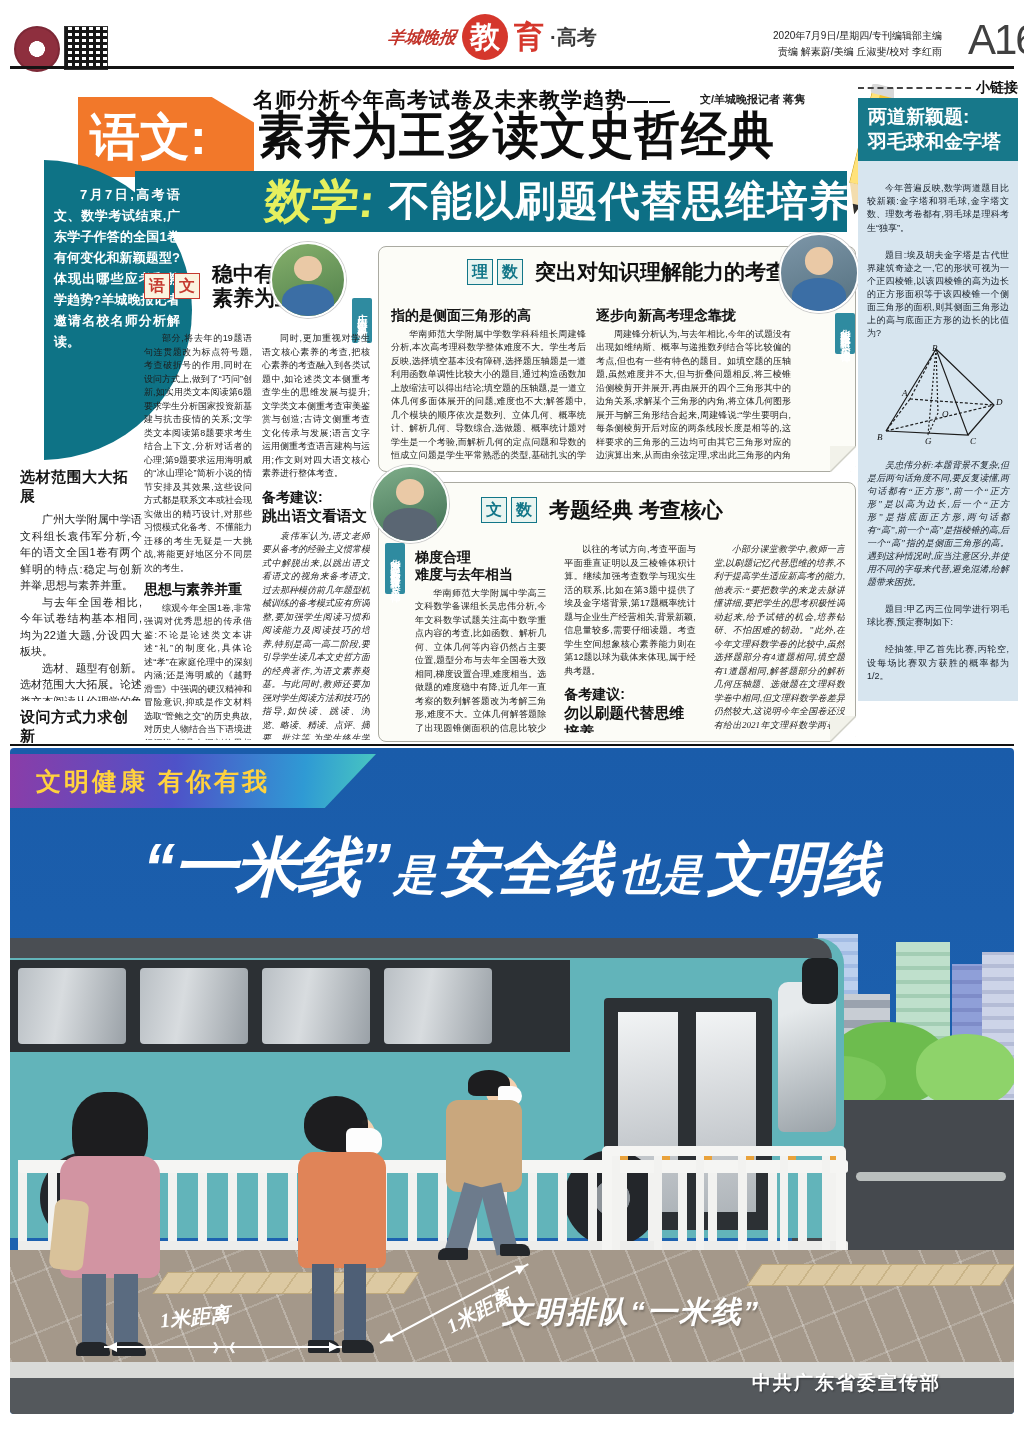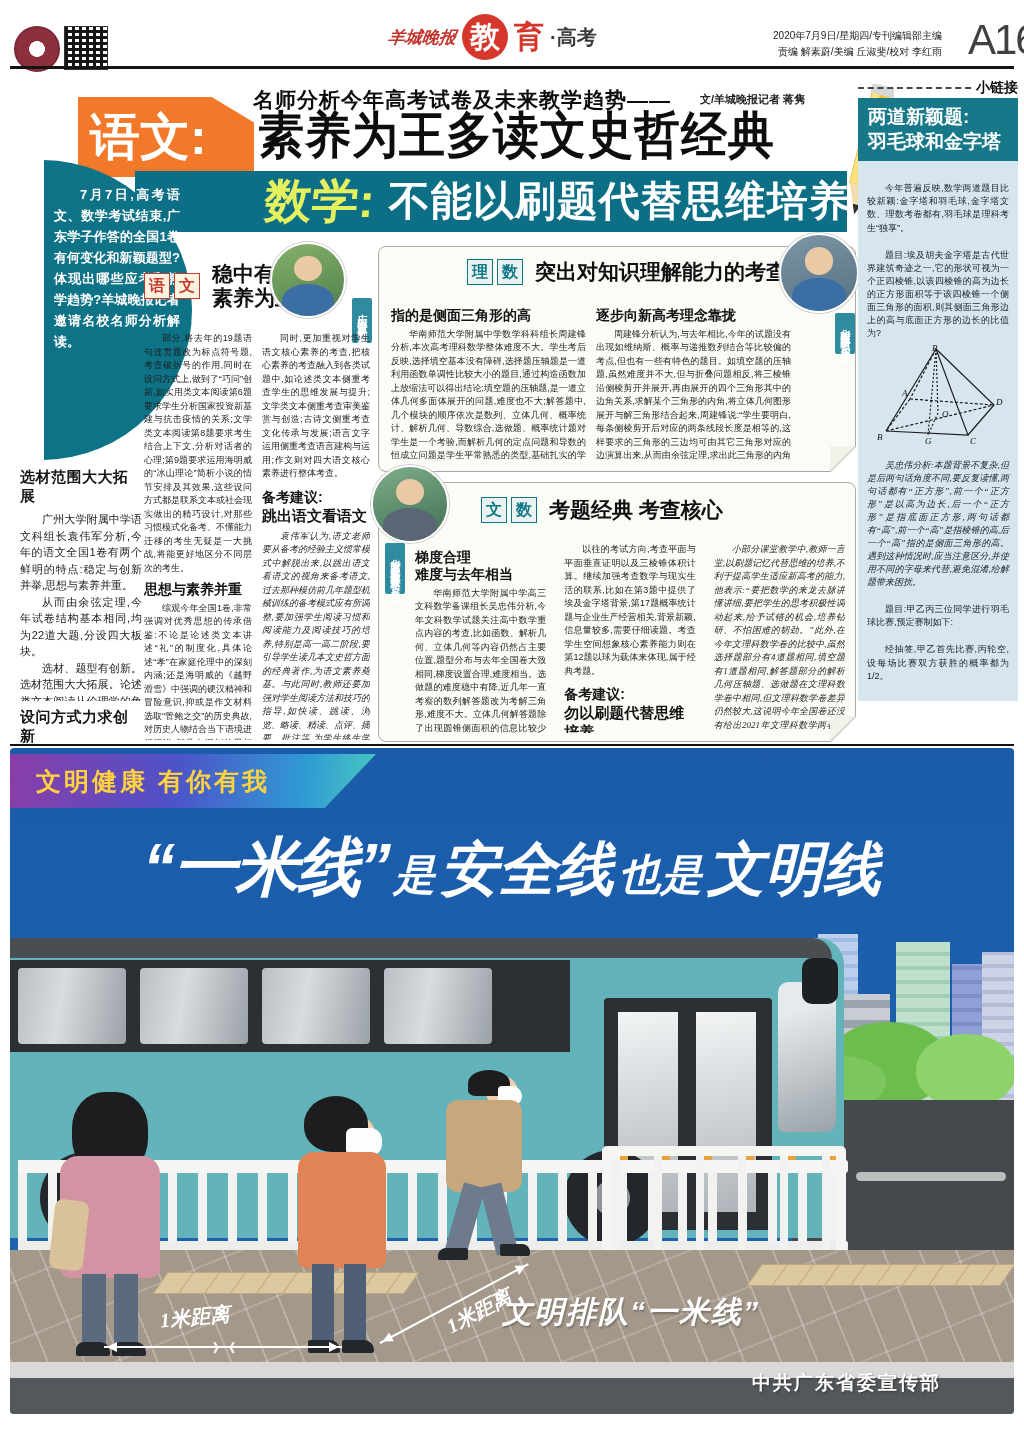--- a/index.html
+++ b/index.html
@@ -170,21 +170,21 @@
 
   <div class="abs intro">
     <div class="intro-circle"></div>
     <div class="intro-text">7月7日,高考语文、数学考试结束,广东学子作答的全国1卷有何变化和新颖题型?体现出哪些应考和教学趋势?羊城晚报记者邀请名校名师分析解读。</div>
   </div>
 
   <div class="abs leftcol">
     <h3 class="lc-h">选材范围大大拓展</h3>
     <div class="lc-body">
       <p>广州大学附属中学语文科组长袁伟军分析,今年的语文全国1卷有两个鲜明的特点:稳定与创新并举,思想与素养并重。</p>
-      <p>从而由余弦定理,今年试卷结构基本相同,均为22道大题,分设四大板块。</p>
+      <p>与去年全国卷相比,今年试卷结构基本相同,均为22道大题,分设四大板块。</p>
       <p>选材、题型有创新。选材范围大大拓展。论述类文本阅读从伦理学的角度选材,节选的是汤一介“孝”作为家庭伦理的意义,突破了去年文学评论的选材范围;小说节选了海明威的《越野滑雪》,突破了近几年文学类文本选取中国小说的惯例;诗歌选取的是晚唐诗人陆龟蒙的唱和诗,一改近几年诗歌考查选名家非名篇的陈规;作文选材是“管鲍之交”的历史典故,也突破了近几年高考试题选取热点新闻、重大主题时事的常规。以上都印证了“高考试题选材范围将大大拓展,广度和难度均有所增加,引导学生多读书、扩大阅读面”的理念。</p>
     </div>
     <h3 class="lc-h lc-h2">设问方式力求创新</h3>
 
   </div>
 
   <div class="abs cn-section">
     <div class="tagrow cn-tagrow">
       <span class="tagbox">语</span>
       <span class="tagbox">文</span>

